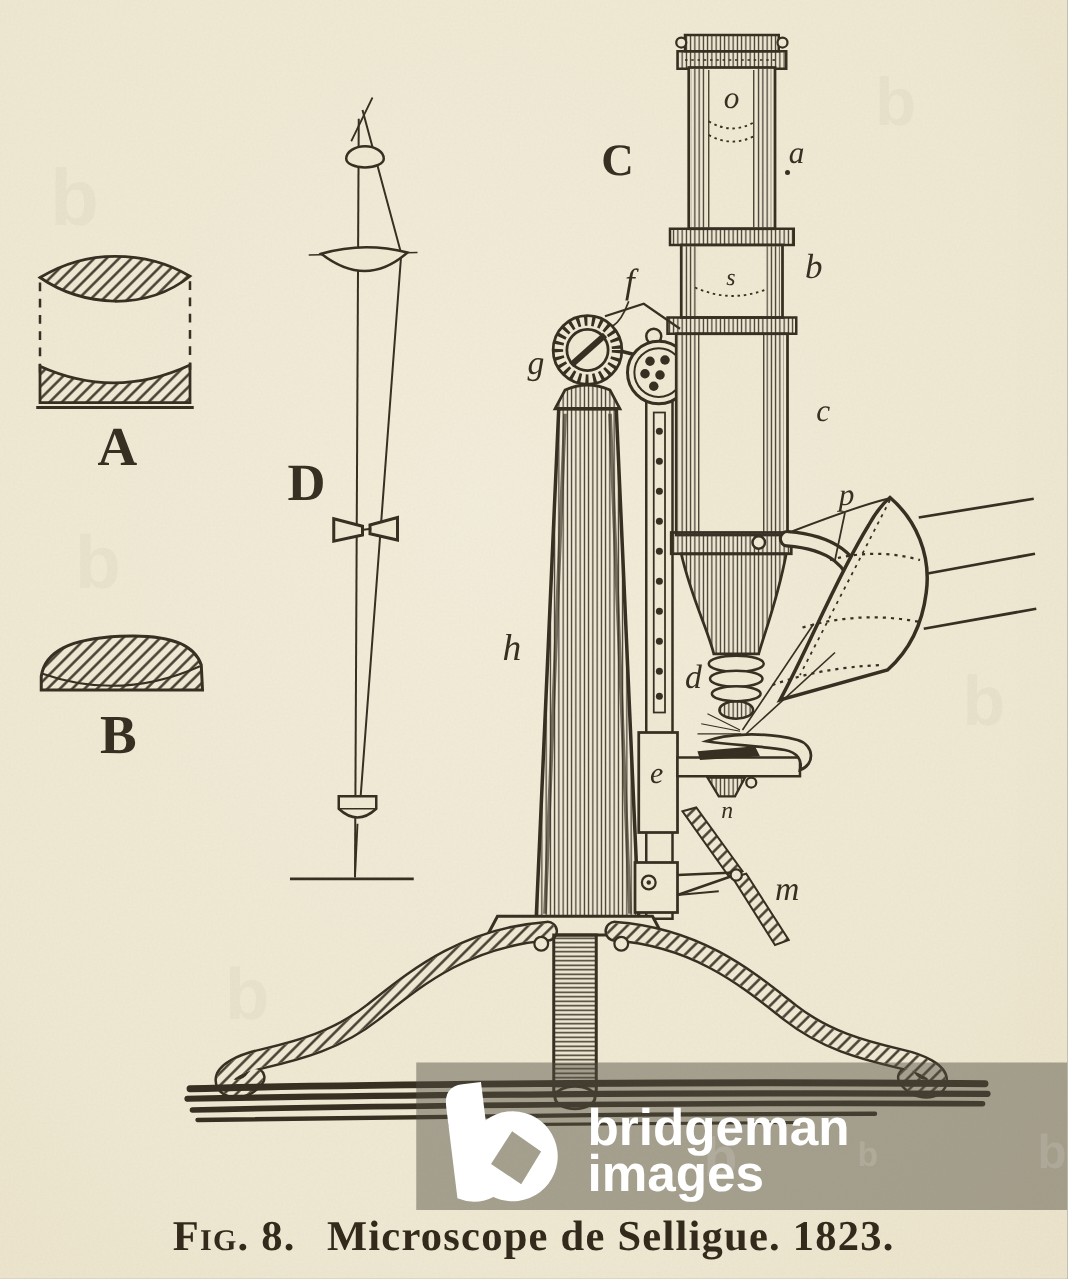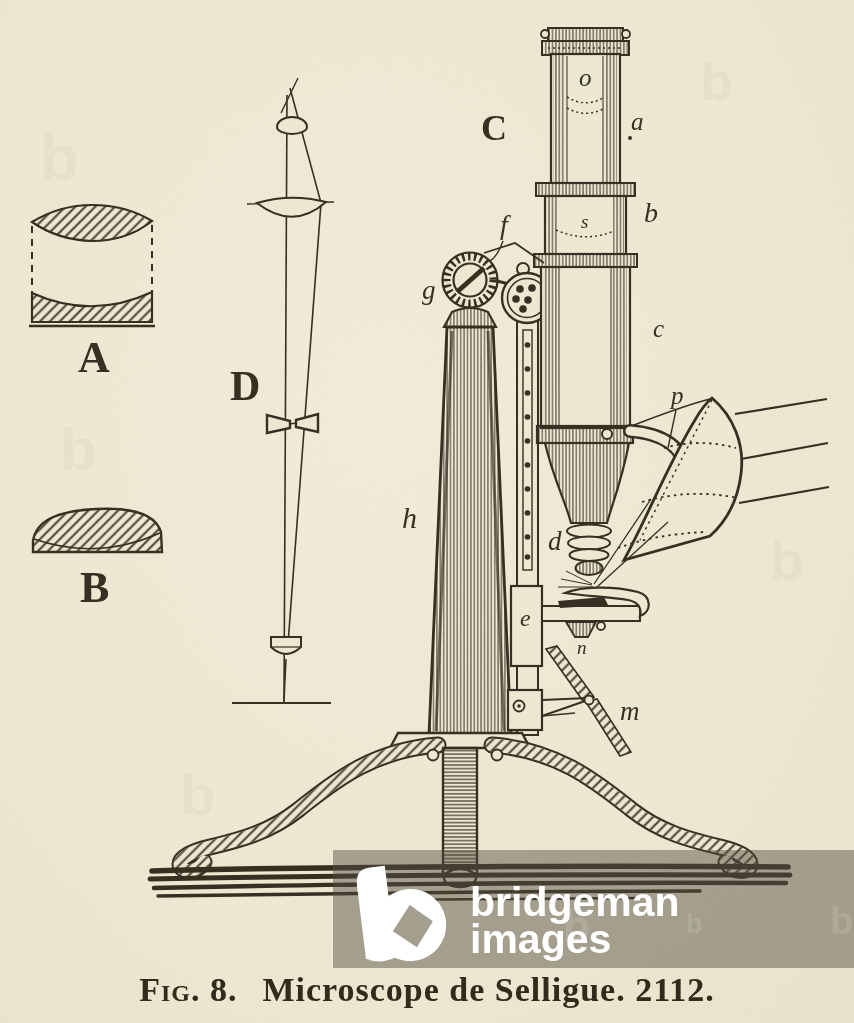--- a/index.html
+++ b/index.html
@@ -268,15 +268,15 @@
     </g>
     <text class="wm-text" x="470" y="916" font-size="41">bridgeman</text>
     <text class="wm-text" x="470" y="953" font-size="41">images</text>
     <text class="ghost" x="563" y="941" font-size="44" fill="#ffffff" opacity="0.13">b</text>
     <text class="ghost" x="686" y="933" font-size="27" fill="#ffffff" opacity="0.12">b</text>
     <text class="ghost" x="830" y="934" font-size="38" fill="#ffffff" opacity="0.12">b</text>
   </g>
 </svg>
 
   <div id="caption">
-    <span class="prefix">Fig. 8.</span><span>Microscope de Selligue. 2112.</span>
+    <span class="prefix">Fig. 8.</span><span>Microscope de Selligue. 1823.</span>
   </div>
 </div>
 
 </body></html>

